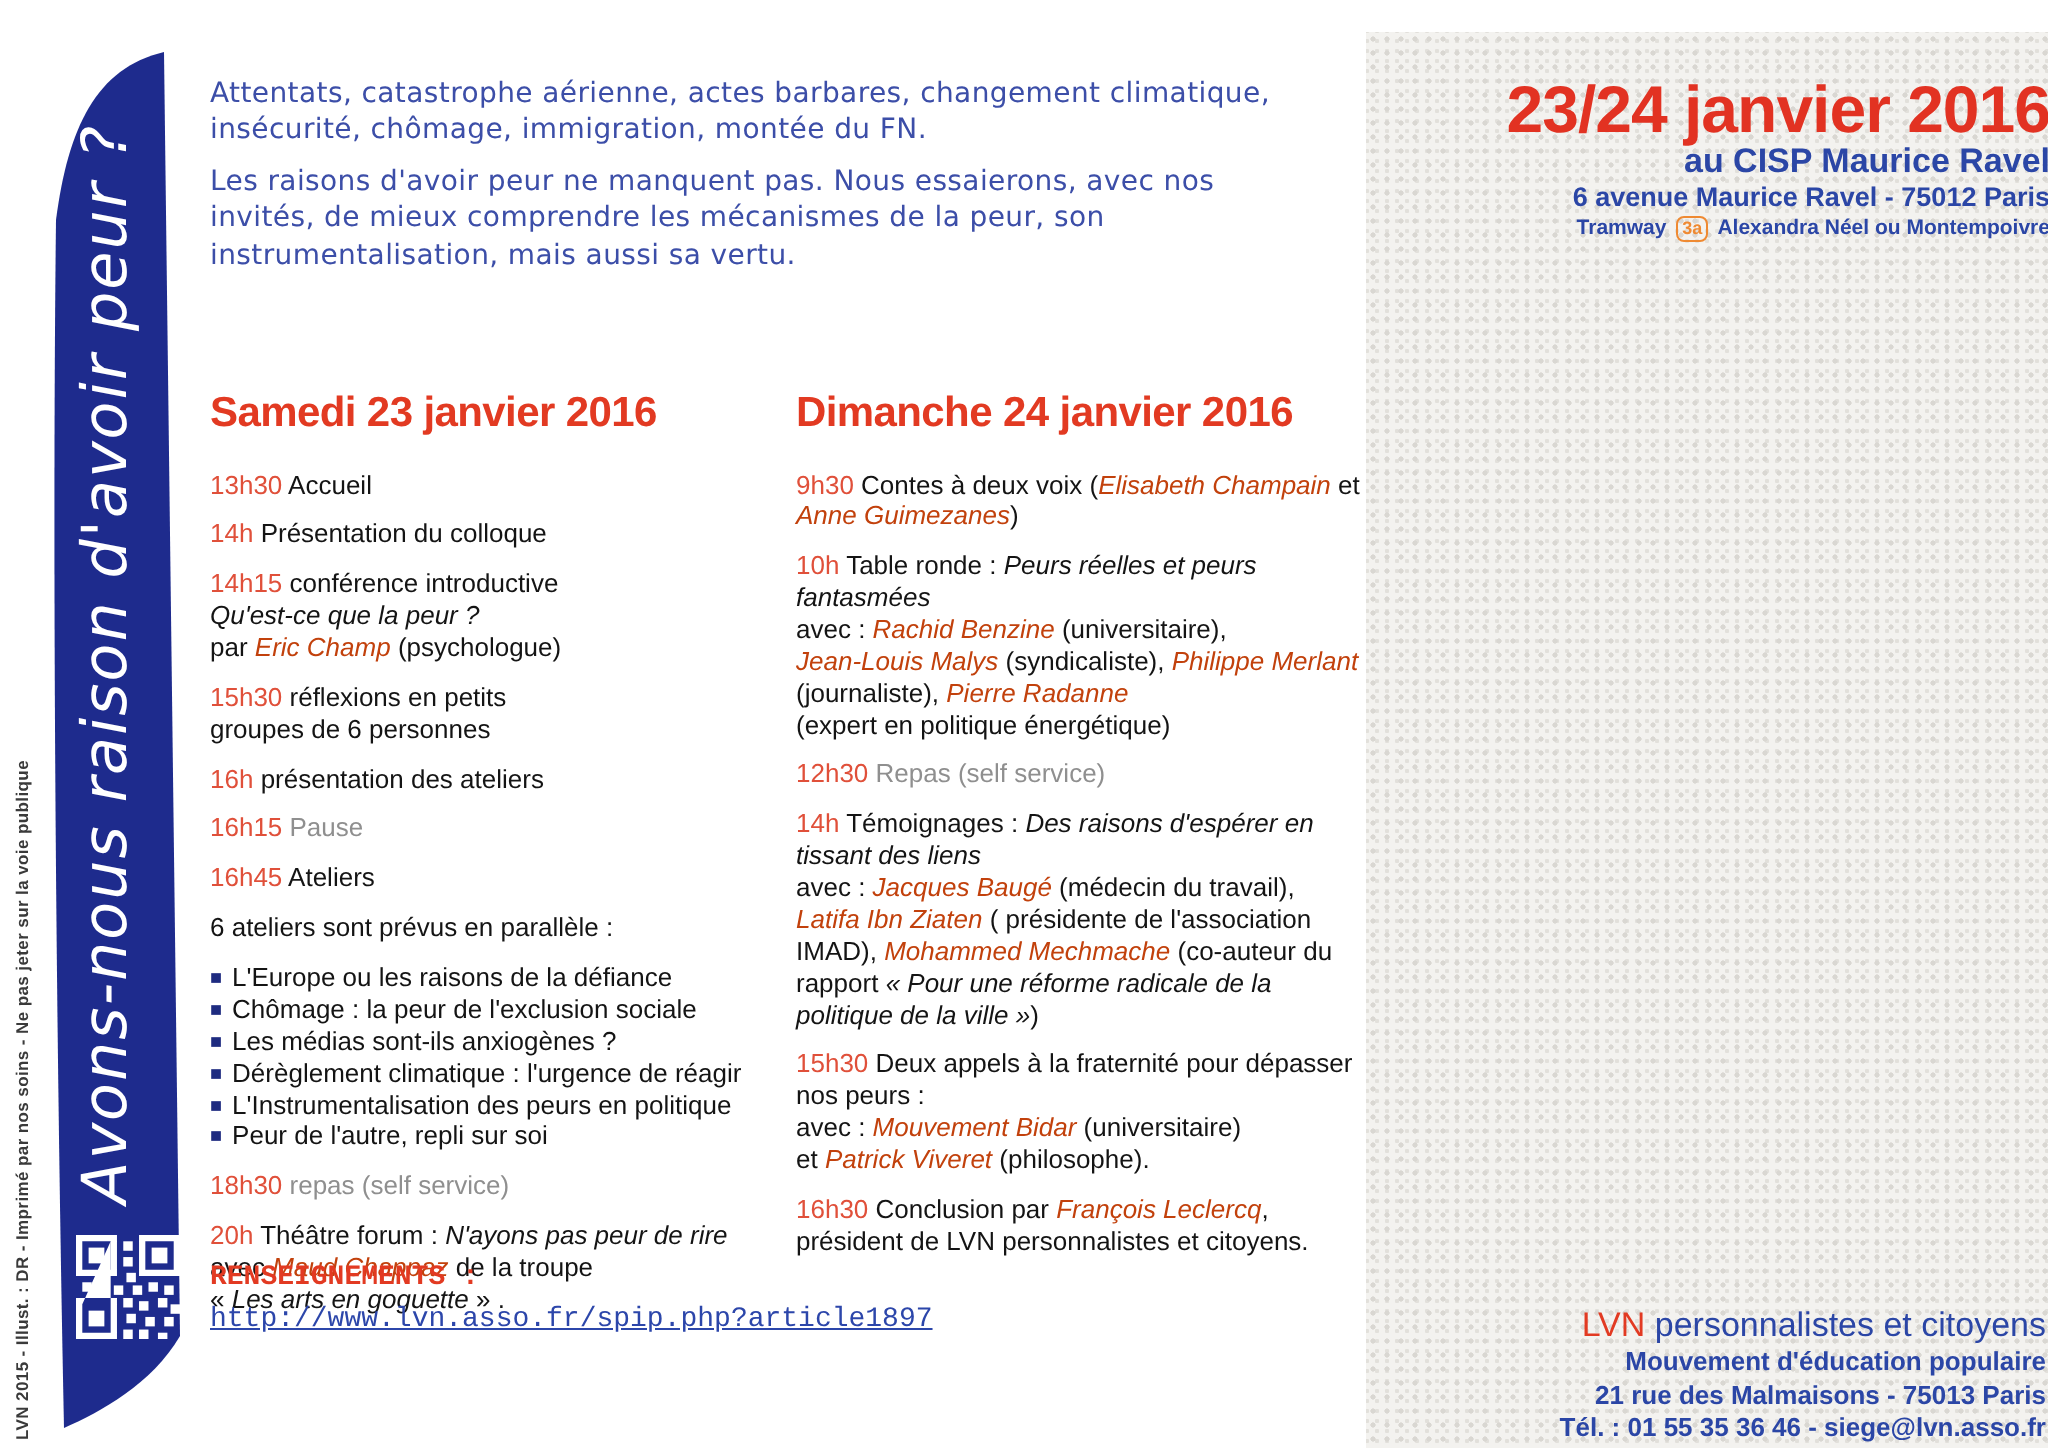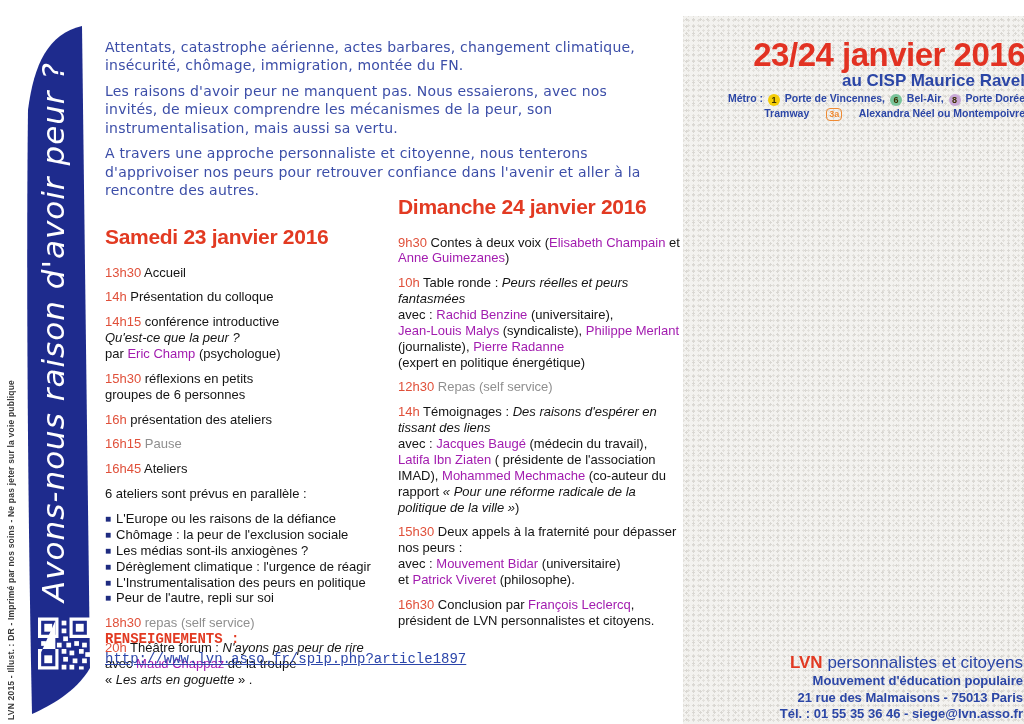--- a/index.html
+++ b/index.html
@@ -21,26 +21,26 @@
   .qr{position:absolute;left:38px;top:616px;}
 
   
   .intro{position:absolute;left:105px;top:38px;width:552px;color:#3c4ea8;
     font-size:14px;line-height:1.32;letter-spacing:.2px;
     font-family:"DejaVu Sans",sans-serif;}
   .intro p{margin:0 0 7px 0;}
 
   
   .col{position:absolute;top:194px;width:288px;color:#141414;font-size:13px;line-height:1.22;}
-  .col.sat{left:105px;margin-top:30px;}
+  .col.sat{left:105px;}
   .col.sun{left:398px;}
   .col h2{margin:0 0 15px 0;font-size:21px;color:#e23a22;letter-spacing:-.3px;}
   .sched-item{margin:0 0 9px 0;white-space:pre-wrap;}
   .sched-item .time{color:#e0503a;}
-  .sched-item .link{color:#a21caf;}
+  .sched-item .link{color:#c2410c;font-style:italic;}
   .sched-item .gray{color:#8f8f8f;}
   .sched-item .italic{font-style:italic;}
   .bullet-line{white-space:normal;}
   .bullet{color:#1e2b80;font-size:10px;margin-right:5px;vertical-align:1px;}
 
   
   .rens{position:absolute;left:105px;top:631px;font-size:14px;}
   .rens .label{color:#e23a22;font-weight:bold;margin-bottom:3px;font-family:Liberation Mono, monospace;}
   .rens a{color:#2c46aa;text-decoration:underline;font-size:14px;font-family:Liberation Mono, monospace;}
 
@@ -52,24 +52,24 @@
     background-size:7px 7px,5px 5px;background-position:0 0,3px 2px;}
   .poster-head{position:absolute;right:24px;top:22px;text-align:right;}
   .poster-date{font-size:33px;font-weight:bold;color:#e23222;letter-spacing:-.5px;line-height:1;}
   .poster-venue{font-size:17px;font-weight:bold;color:#2b46a6;line-height:1.15;}
   .poster-addr{font-size:13.5px;font-weight:bold;color:#2b46a6;line-height:1.2;}
   .poster-metro,.poster-tram{font-size:10.5px;font-weight:bold;color:#2b46a6;line-height:1.45;}
   .m-badge{display:inline-block;width:12px;height:12px;border-radius:50%;
     font-size:9px;font-weight:bold;color:#3a3000;text-align:center;line-height:12px;
     vertical-align:-1px;margin:0 2px;}
   .t-badge{display:inline-block;padding:0 2px;border:1.5px solid #ef8a32;border-radius:4px;
-    color:#ef8a32;font-size:9px;line-height:11px;vertical-align:0;margin:0 14px;}
+    color:#ef8a32;font-size:9px;line-height:11px;vertical-align:0;margin:0 2px;}
   .footer-text{position:absolute;right:26px;top:638px;text-align:right;color:#2b46a6;}
   .org-line{font-size:17px;line-height:1.1;}
-  .org-line .red{color:#e23a22;font-weight:bold;}
+  .org-line .red{color:#e23a22;font-weight:normal;}
   .footer-text .small{font-size:13px;font-weight:bold;line-height:1.3;}
   .footer-text .underline{text-decoration:underline;}
 </style>
 </head>
 <body>
 
 <div id="page">
 
   <div class="spine-credit">LVN 2015 - Illust. : DR - Imprimé par nos soins - Ne pas jeter sur la voie publique</div>
 
@@ -106,21 +106,20 @@
         <rect x="28" y="26" width="3" height="3"></rect>
       <rect x="15" y="30" width="3" height="3"></rect>
         <rect x="20" y="30" width="3" height="3"></rect>
       <rect x="26" y="31" width="3" height="2"></rect>
     </g>
   </svg>
 
   <div class="intro">
       <p>Attentats, catastrophe aérienne, actes barbares, changement climatique, insécurité, chômage, immigration, montée du FN.</p>
       <p>Les raisons d'avoir peur ne manquent pas. Nous essaierons, avec nos invités, de mieux comprendre les mécanismes de la peur, son instrumentalisation, mais aussi sa vertu.</p>
-      <p>A travers une approche personnaliste et citoyenne, nous tenterons d'apprivoiser nos peurs pour retrouver confiance dans l'avenir et aller à la rencontre des autres.</p>
     </div>
 
   <div class="col sat">
     <h2>Samedi 23 janvier 2016</h2>
     <div>
         <div class="sched-item"><span class="time">13h30 </span><span>Accueil</span></div>
         <div class="sched-item"><span class="time">14h </span><span>Présentation du colloque</span></div>
         <div class="sched-item"><span class="time">14h15 </span><span>conférence introductive
 </span><span class="italic">Qu'est-ce que la peur ?</span><span>
 par </span><span class="link">Eric Champ</span><span> (psychologue)</span></div>
@@ -161,21 +160,21 @@
   <div class="rens">
     <div class="label">RENSEIGNEMENTS :</div>
     <a href="#">http://www.lvn.asso.fr/spip.php?article1897</a>
   </div>
 
   <div class="poster">
 
     <div class="poster-head">
       <div class="poster-date">23/24 janvier 2016</div>
       <div class="poster-venue">au CISP Maurice Ravel</div>
-      <div class="poster-metro"><span>Métro : </span><span class="m-badge" style="background: rgb(245, 205, 6);">1</span><span> Porte de Vincennes, </span><span class="m-badge" style="background: rgb(121, 196, 154);">6</span><span> Bel-Air, </span><span class="m-badge" style="background: rgb(201, 168, 214);">8</span><span> Porte Dorée </span></div>
+      <div class="poster-addr">6 avenue Maurice Ravel - 75012 Paris</div>
       <div class="poster-tram"><span>Tramway </span><span class="t-badge">3a</span><span> Alexandra Néel ou Montempoivre</span></div>
     </div>
 
     <div class="footer-text">
       <div class="org-line">
         <span class="red">LVN</span><span> personnalistes et citoyens</span>
       </div>
       <div class="small">Mouvement d'éducation populaire</div>
       <div class="small">21 rue des Malmaisons - 75013 Paris</div>
       <div class="small">Tél. : 01 55 35 36 46 - siege@lvn.asso.fr</div>

